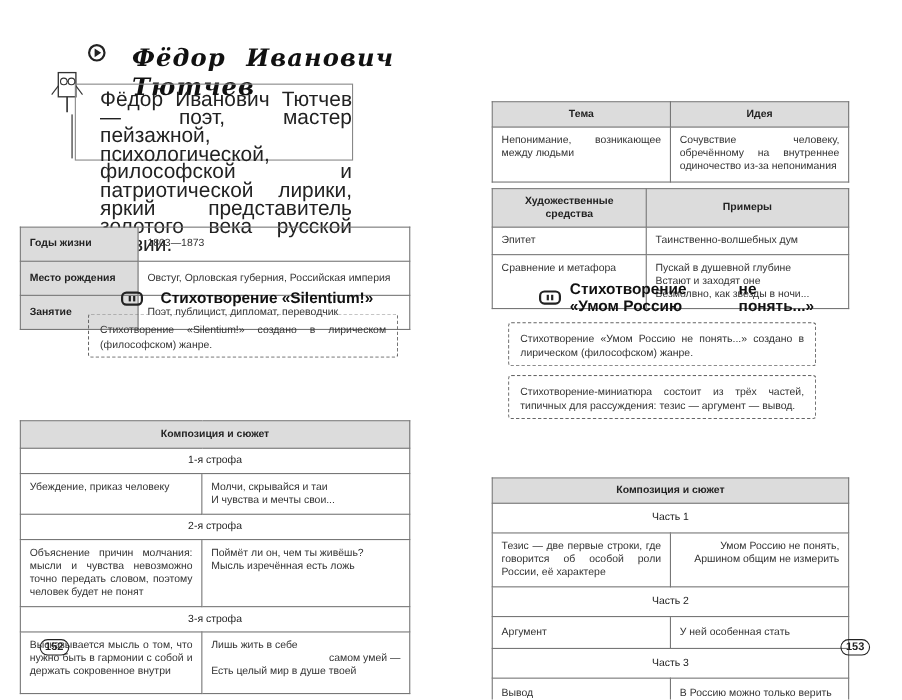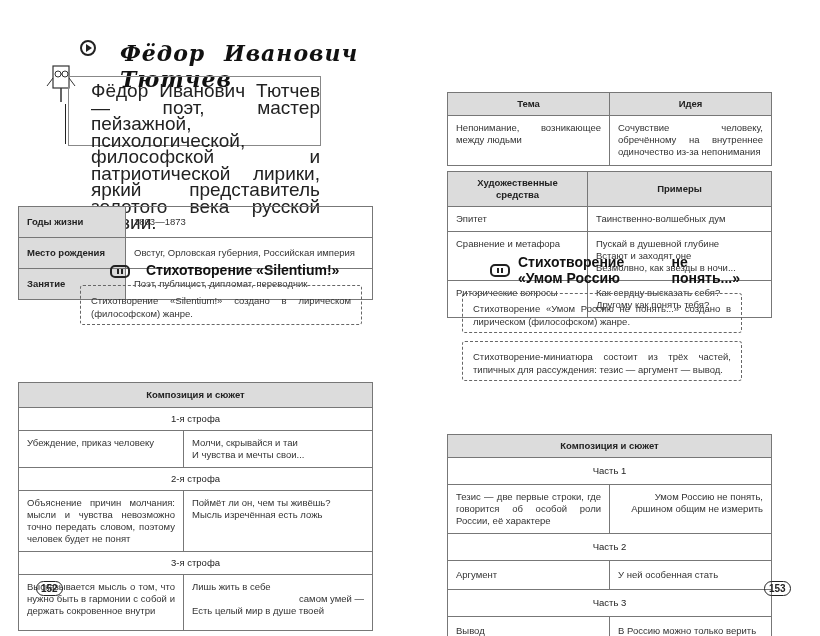--- a/index.html
+++ b/index.html
@@ -179,25 +179,20 @@
     <tr>
       <td>Эпитет</td>
       <td>Таинственно-волшебных дум</td>
     </tr>
     <tr>
       <td>Сравнение и метафора</td>
       <td style="white-space:pre-line;">Пускай в душевной глубине
 Встают и заходят оне
 Безмолвно, как звезды в ночи...</td>
     </tr>
-    <tr>
-      <td>Риторические вопросы</td>
-      <td style="white-space:pre-line;">Как сердцу высказать себя?
-Другому как понять тебя?</td>
-    </tr>
   </tbody>
     </table>
 
   <div class="section-heading" style="left:80px; top:254px; flex-direction:row; align-items:center; gap:0; width:250px;">
     <div style="display:flex; align-items:center; gap:8px;">
       <span class="pause-icon">
           <span></span>
           <span></span>
         </span>
       <span>Стихотворение «Умом Россию</span>

